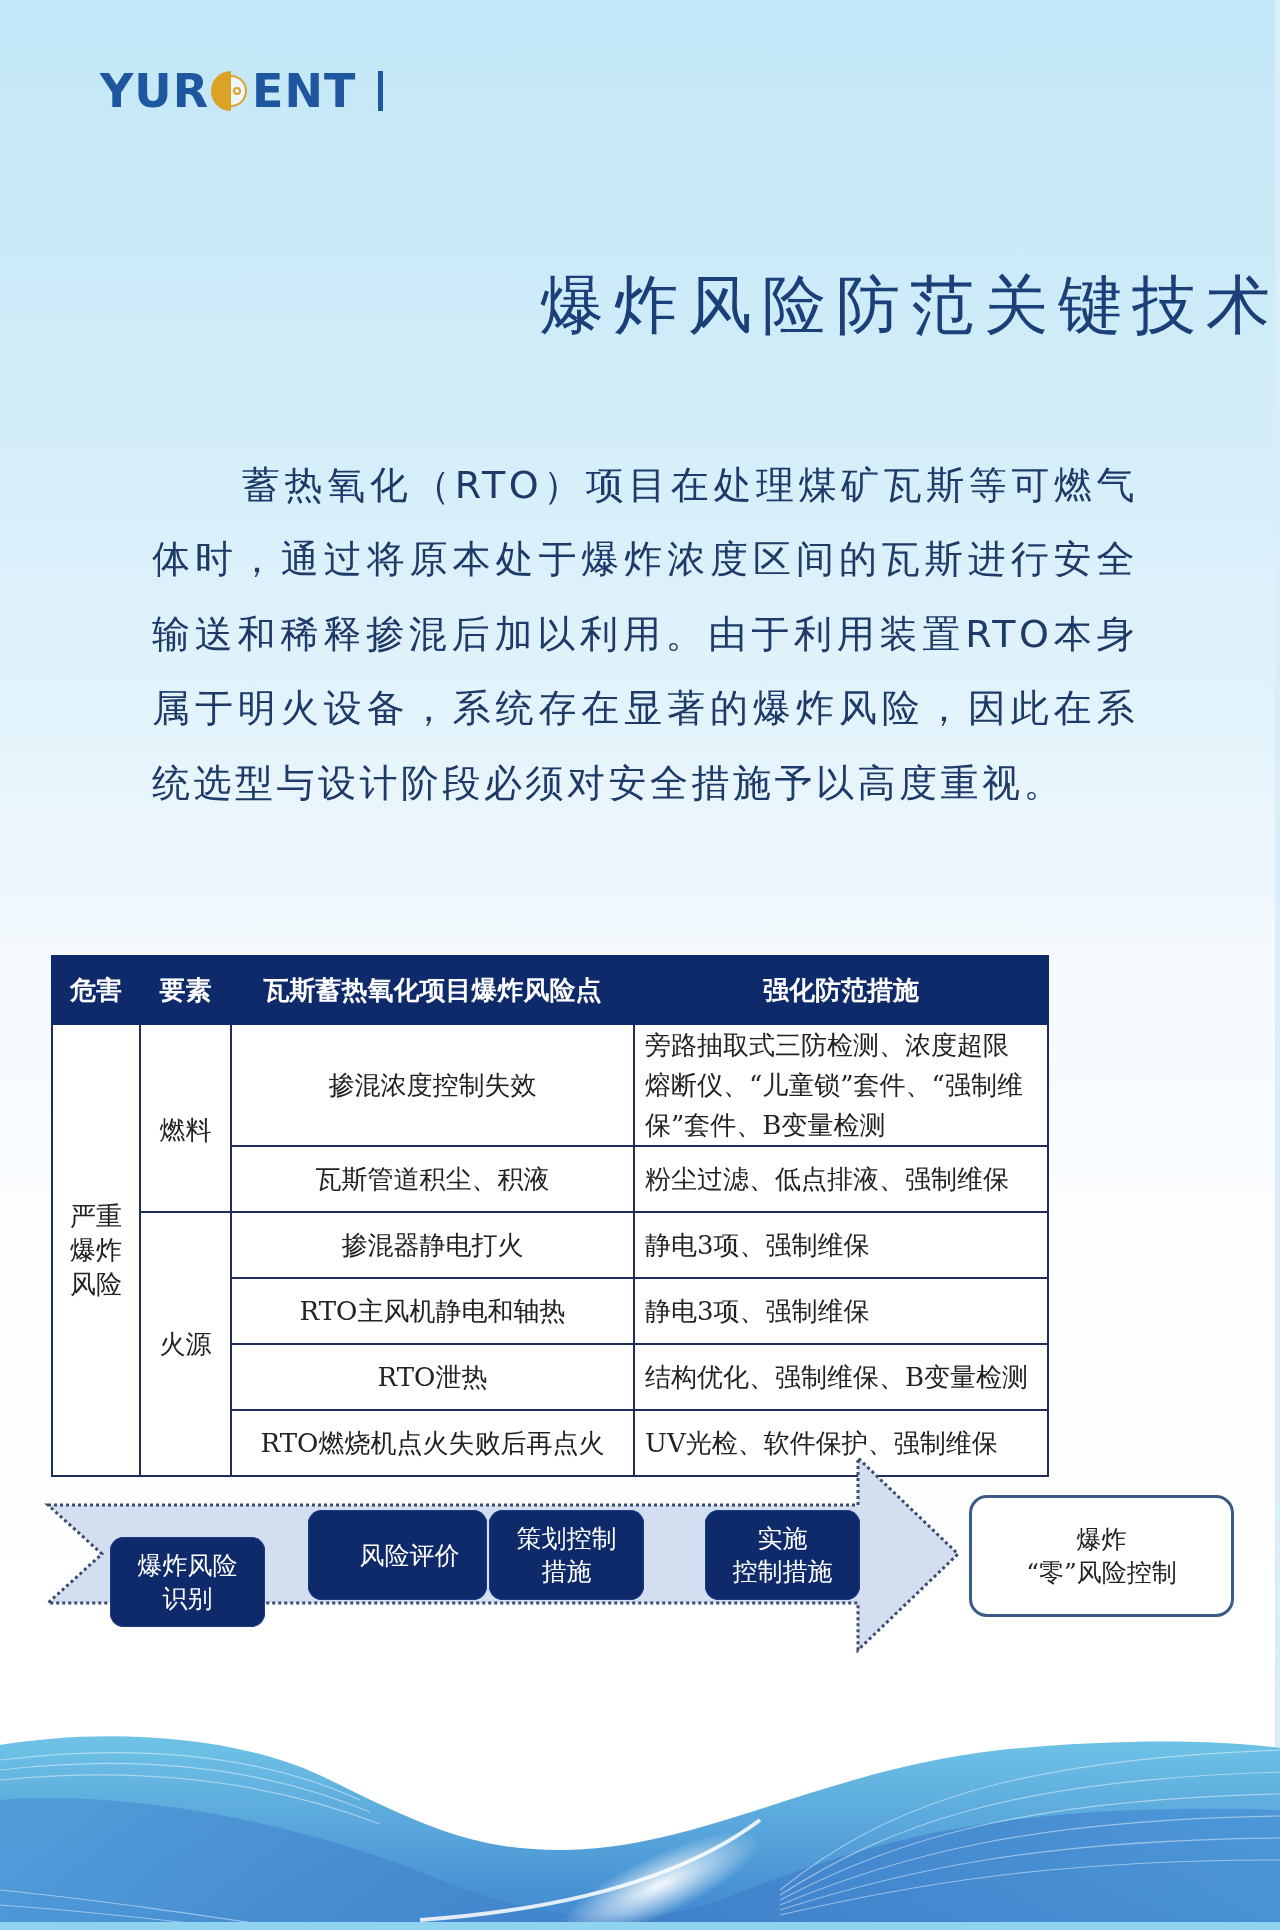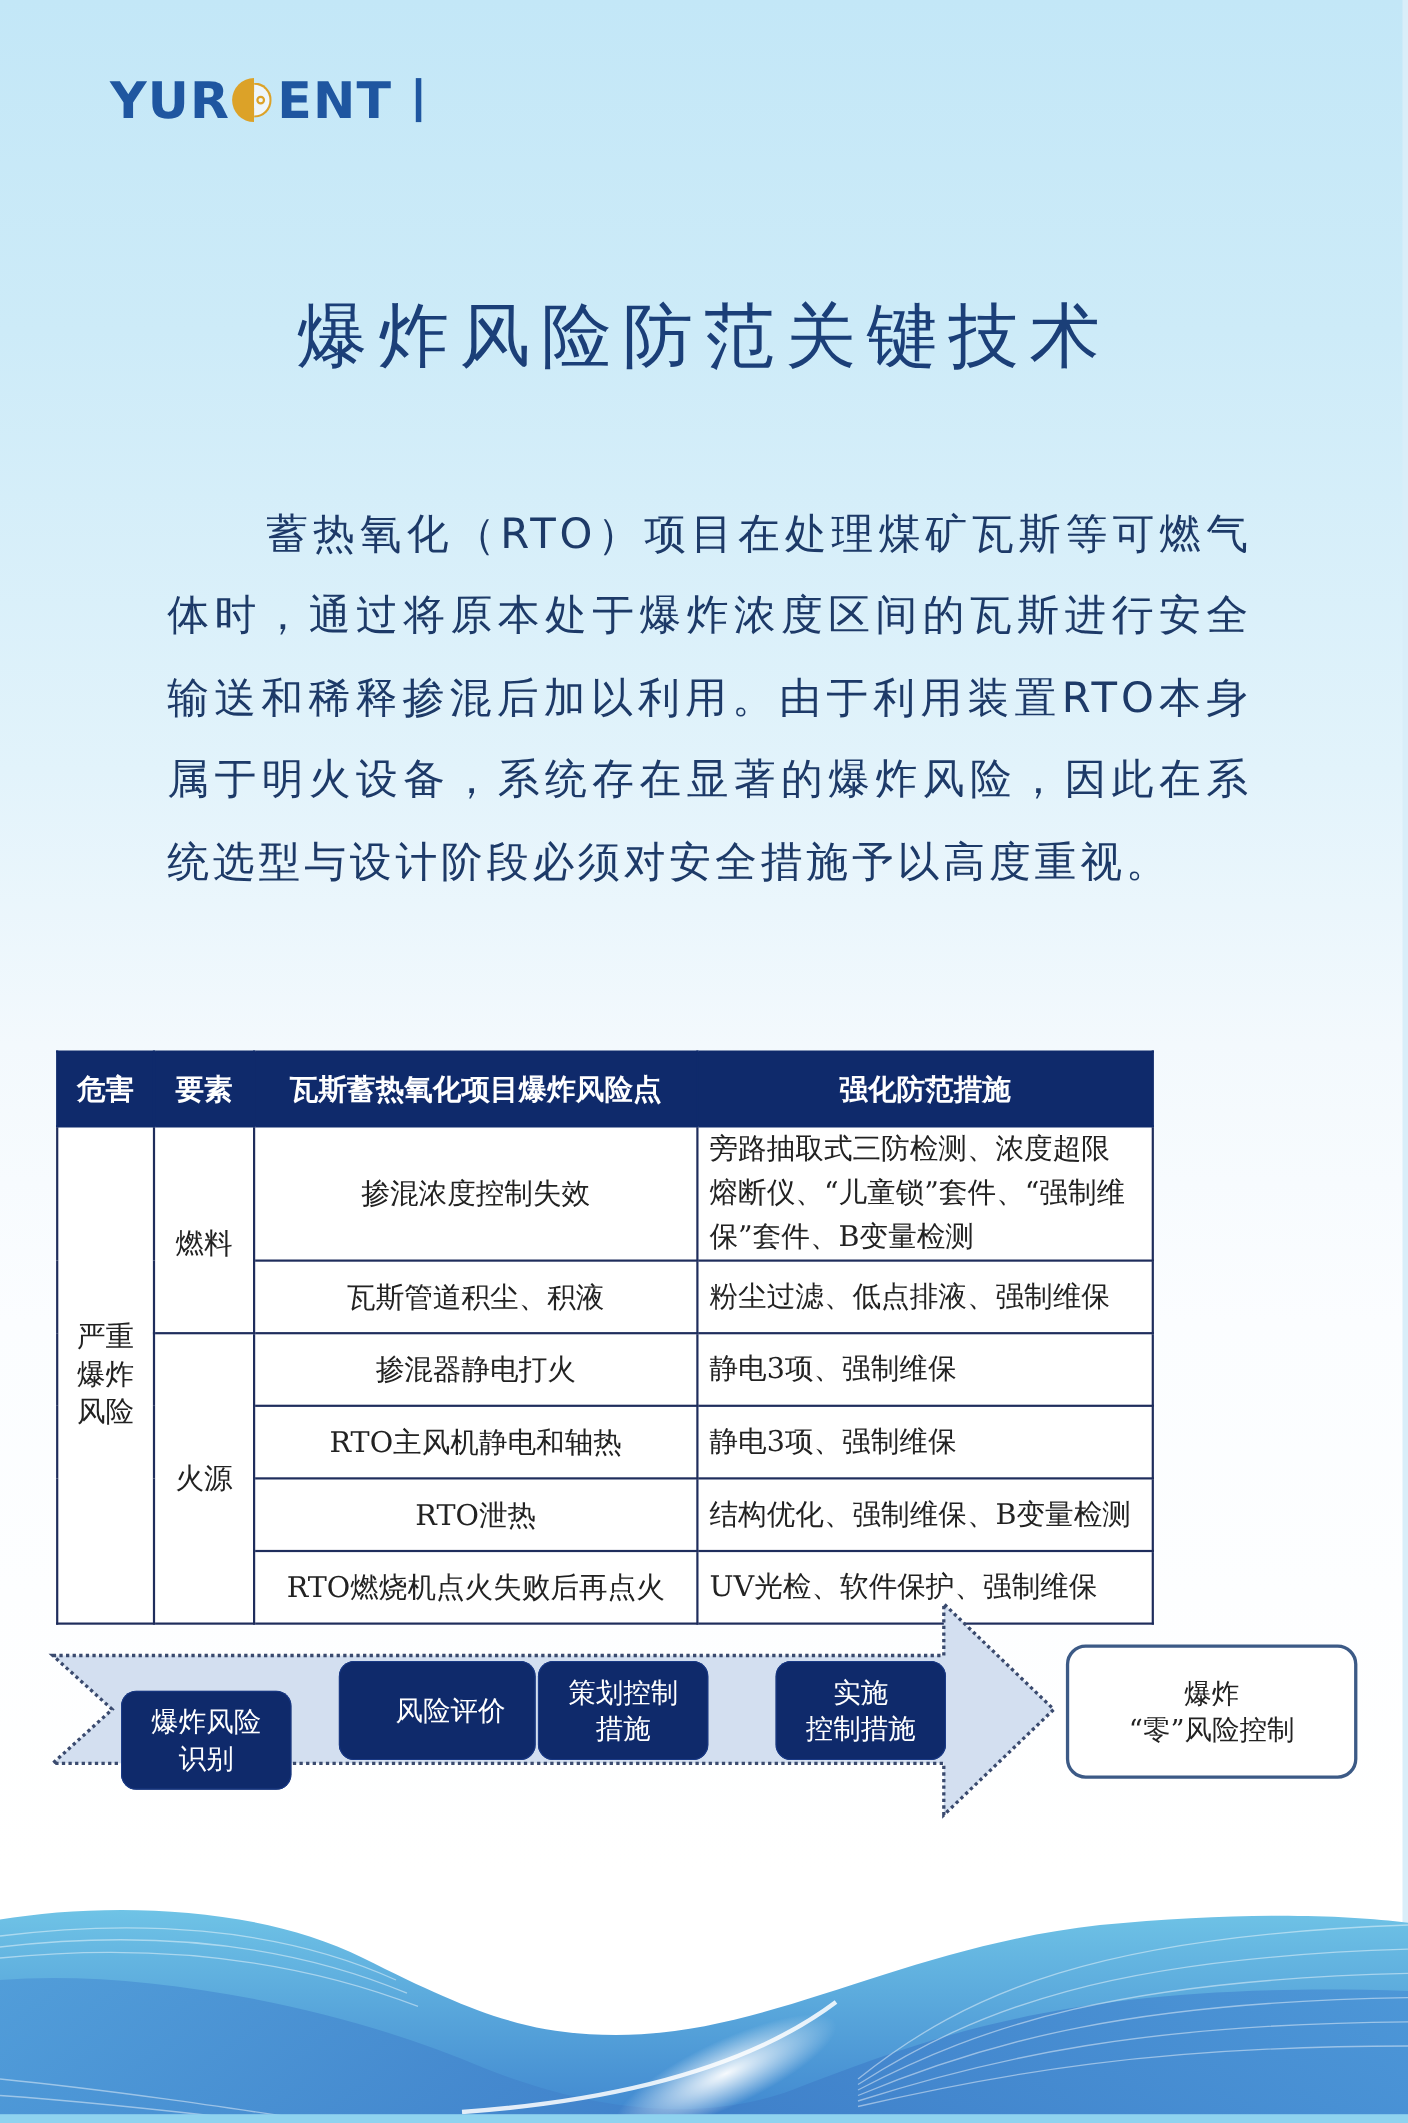--- a/index.html
+++ b/index.html
@@ -15,21 +15,21 @@
   .logo-text { font-family:"DejaVu Sans", sans-serif; font-weight:bold; font-size:46px; color:#1f56a0; letter-spacing:1px; line-height:46px; }
   .logo-c { display:inline-block; width:40px; height:40px; position:relative; margin:0 1px 0 2px; }
   .logo-c .half { position:absolute; left:0; top:0; width:40px; height:40px; border-radius:50%;
      background: linear-gradient(90deg, #dca228 0 50%, transparent 50% 100%); }
   .logo-c .face { position:absolute; left:20px; top:4px; width:16px; height:32px; border-radius:0 16px 16px 0; background:#eef6fb; border:2px solid #dca228; border-left:none; box-sizing:border-box; }
   .logo-c .eye { position:absolute; left:22px; top:16px; width:8px; height:8px; border-radius:50%; border:2px solid #dca228; box-sizing:border-box; }
   .logo-sep { width:5px; height:40px; background:#1f56a0; margin:0 12px 0 22px; }
   .logo-cn { font-family:"DejaVu Sans", sans-serif; font-weight:bold; font-size:38px; color:#1f56a0; letter-spacing:16px; }
 
   
-  .title { position:absolute; left:0; width:1280px; top:262px; text-align:center; font-size:64px; color:#1b3f78; letter-spacing:10px; font-family:"DejaVu Sans", sans-serif; }
+  .title { position:absolute; left:0; width:1280px; top:262px; text-align:right; font-size:64px; color:#1b3f78; letter-spacing:10px; font-family:"DejaVu Sans", sans-serif; }
 
   
   .intro { position:absolute; left:152px; top:448px; width:986px; font-size:38px; line-height:74.4px; color:#1d3a68; text-indent:90px; letter-spacing:3.5px; text-align:justify; font-family:"DejaVu Sans", sans-serif; }
 
   
   table.risk { position:absolute; left:51px; top:955px; width:998px; border-collapse:collapse; font-family:"DejaVu Serif", serif; color:#222; }
   table.risk th { background:#0f2a6b; color:#fff; font-weight:bold; font-size:26px; height:66px; padding:0; border:2px solid #0f2a6b; }
   table.risk td { border:2px solid #1f2d5c; background:#fff; font-size:26px; padding:0; }
   .c1 { width:86px; } .c2 { width:89px; } .c3 { width:401px; }
   td.center { text-align:center; }

